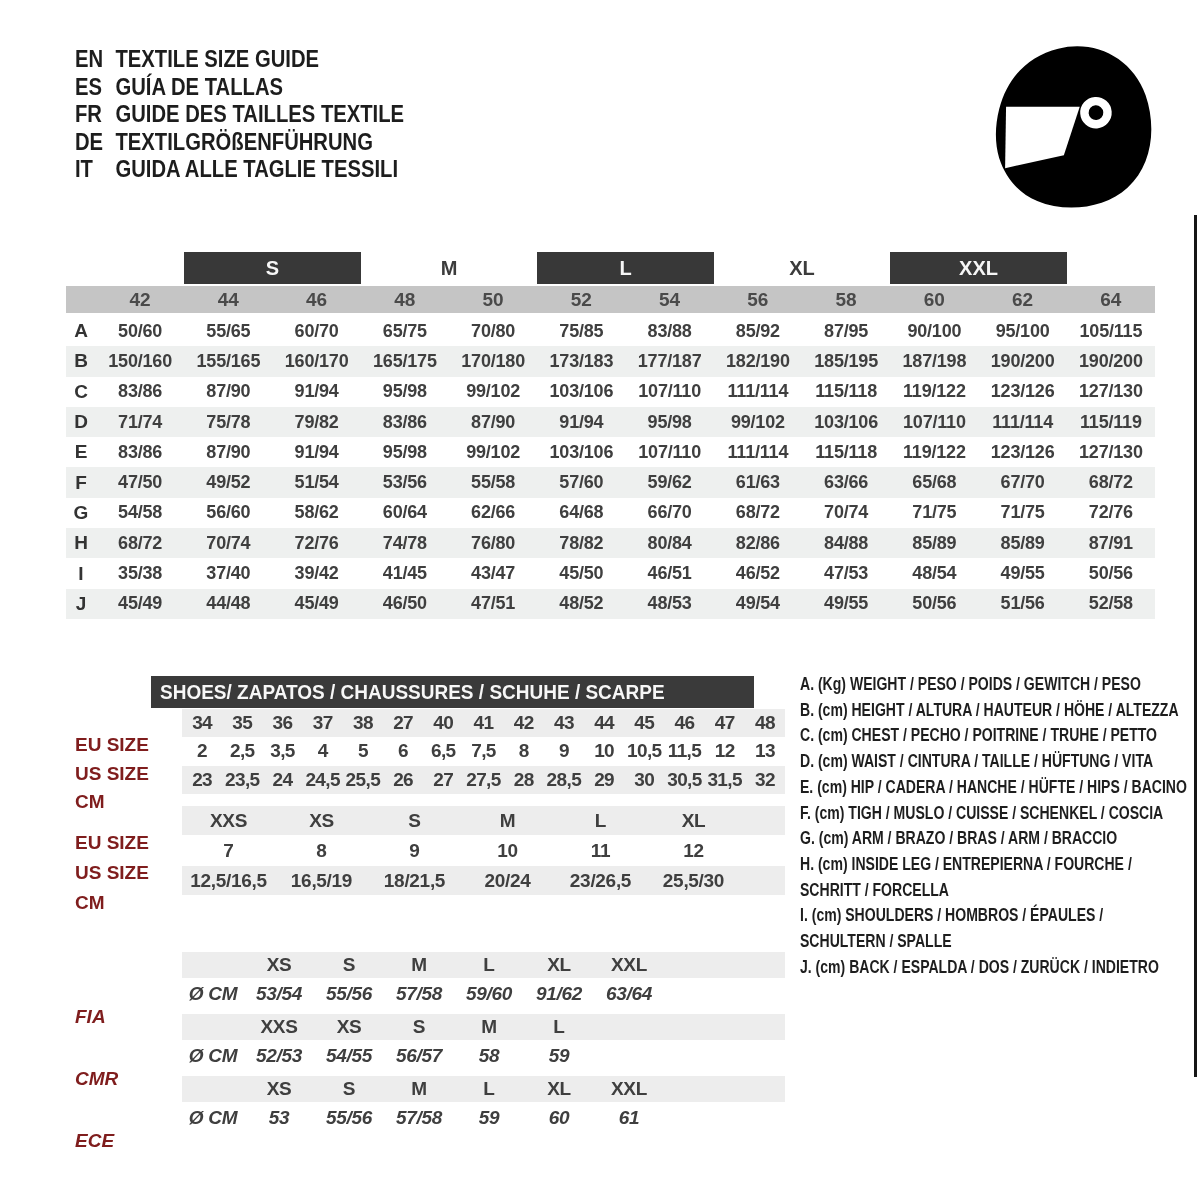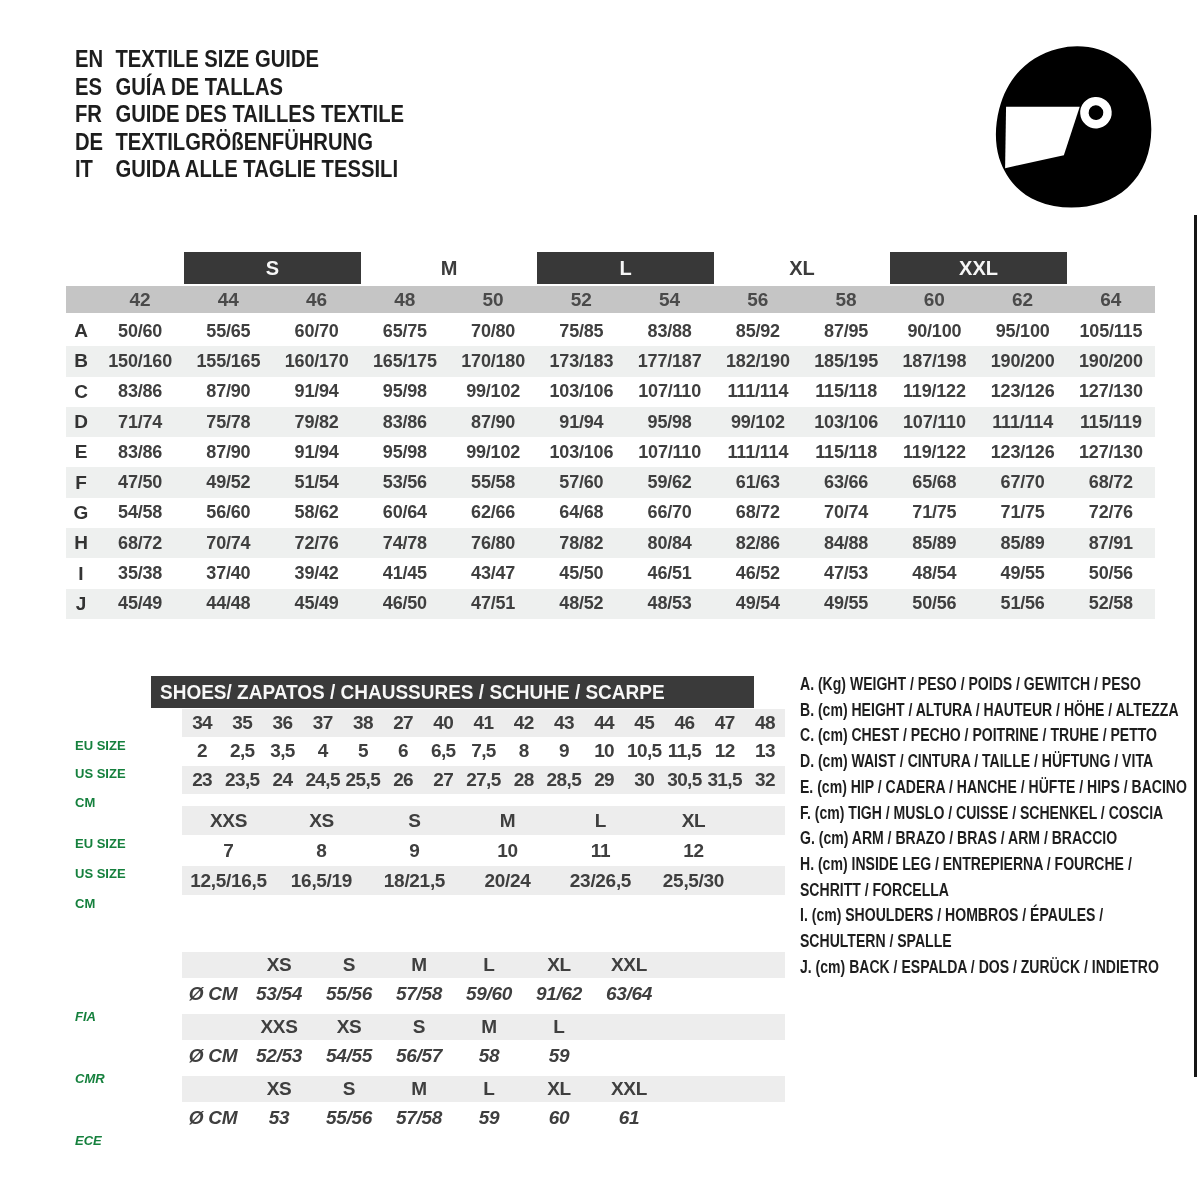--- a/index.html
+++ b/index.html
@@ -41,21 +41,21 @@
   
   .sub-table { position:absolute; left:75px; }
   .shoes  { top:676px; }
   .gloves { top:805px; }
   .helmet { top:948px; }
   .bar { margin-left:76px; width:603px; height:32px; background:#3a3a3a;
          display:flex; align-items:center; padding-left:9px; }
   .bar-text { color:#f7f7f7; font-size:20px; font-weight:700; white-space:nowrap;
               transform:scaleX(0.95); transform-origin:0 50%; }
   .sub-row { display:flex; align-items:center; }
-  .side-label { width:107px; font-size:13px; font-weight:700; color:#15803d;margin-top:45px; }
+  .side-label { width:107px; font-size:19px; font-weight:700; color:#7f1d1d;margin-top:45px; }
   .data-area { width:603px; display:grid; align-items:center; height:100%; }
   .data-area .cell { text-align:center; font-weight:700; color:#3f3f3f; }
   .banded { background:#ededed; }
 
   .shoes .sub-row { height:27.5px; margin-top:1px; }
   .shoes .data-area { grid-template-columns:repeat(15,1fr); }
   .shoes .cell { font-size:19px; letter-spacing:-0.6px; }
 
   .gloves .sub-row { height:29px; margin-top:1px; }
   .gloves .data-area { grid-template-columns:repeat(6,93px) 1fr; }

